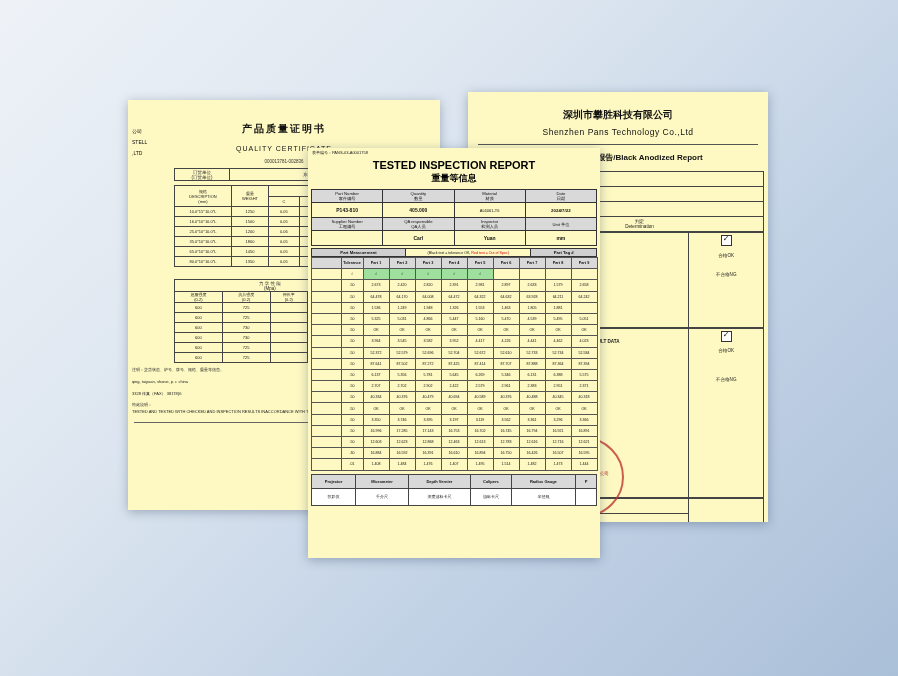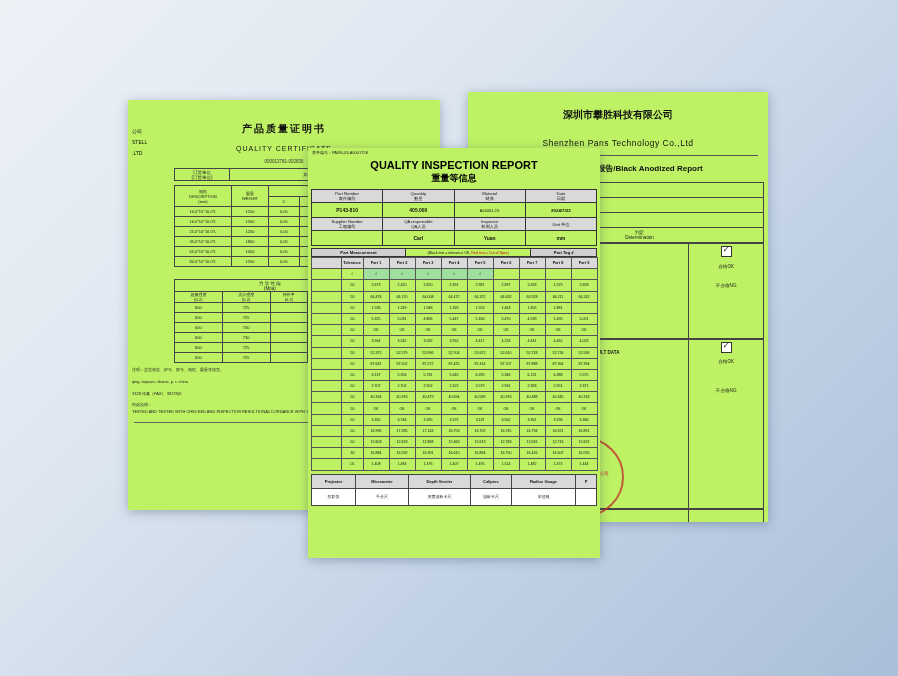--- a/index.html
+++ b/index.html
@@ -3,38 +3,38 @@
 <meta charset="utf-8">
 <style>
   html,body{margin:0;padding:0;}
   body{
     width:898px;height:676px;overflow:hidden;
     font-family:"Liberation Sans",sans-serif;
     background:linear-gradient(135deg,#eef2f7 0%,#dde6f0 35%,#c3d3e6 65%,#aabfd8 100%);
     position:relative;
   }
   .sheet{
-    position:absolute;background:#bef264;
+    position:absolute;background:#fef9c3;
     box-shadow:0 2px 10px rgba(40,60,90,.35);
     overflow:hidden;
   }
   
   #certSheet{left:128px;top:100px;width:312px;height:410px;font-size:5px;color:#111;}
   #certSheet .ttl{font-size:10px;text-align:center;letter-spacing:2px;margin-top:22px;font-weight:bold;}
   #certSheet .sub{font-size:7px;text-align:center;margin-top:9px;letter-spacing:1px;}
   #certSheet .sn{font-size:4.5px;text-align:center;margin-top:7px;color:#333;}
   #certSheet .leftcol{position:absolute;left:4px;top:26px;line-height:11px;font-size:5px;}
   .cgrid{width:100%;border-collapse:collapse;margin-top:4px;}
   .cgrid td,.cgrid th{border:.6px solid #444;padding:0 1px;font-size:4px;height:9px;text-align:center;color:#222;}
   .cgrid .h{height:11px;font-size:4.5px;}
   .note{font-size:4px;line-height:7px;padding:3px 4px;color:#222;}
   
   #anodSheet{left:468px;top:92px;width:300px;height:430px;font-size:5px;color:#111;}
   #anodSheet .cn{font-size:10px;text-align:center;font-weight:bold;margin-top:16px;}
-  #anodSheet .en{font-size:8.5px;text-align:center;margin-top:16px;letter-spacing:.5px;}
+  #anodSheet .en{font-size:8.5px;text-align:center;margin-top:5px;letter-spacing:.5px;}
   #anodSheet hr{border:none;border-top:1px solid #555;margin:7px 10px;}
   #anodSheet .rt{font-size:8px;text-align:center;font-weight:bold;margin-top:4px;}
   .agrid{width:292px;margin:8px auto 0;border-collapse:collapse;}
   .agrid td{border:.7px solid #444;font-size:4.6px;padding:2px 3px;vertical-align:top;color:#1a1a1a;}
   .ck{display:inline-block;width:9px;height:9px;border:.8px solid #333;position:relative;background:#fff;}
   .ck:after{content:"✓";position:absolute;left:1px;top:-2px;font-size:8px;color:#111;}
   .stamp{
     position:absolute;border-radius:50%;border:2px solid #c0332b;color:#c0332b;
     display:flex;align-items:center;justify-content:center;text-align:center;
     font-size:4.5px;line-height:6px;opacity:.78;font-weight:bold;
@@ -349,21 +349,21 @@
   <div class="stamp" style="left:76px;top:345px;width:76px;height:76px;">
     <span class="star">★</span>
     <span style="white-space:pre-line;opacity:.9">深圳市攀胜科技有限公司
 检验专用章</span>
   </div>
 
 </div>
 
 <div class="sheet" id="qirSheet">
   <div id="qirTop">表单编号：PANS-03-A0001758</div>
-  <h1>QUALITY INSPECTION REPORT</h1>
+  <h1>TESTED INSPECTION REPORT</h1>
   <h2>重量等信息</h2>
 
   <table class="qgrid">
     <tbody>
         <tr>
       <td class="lbl" style="white-space:pre-line;width:25%">Part Number
 零件编号</td>
       <td class="lbl" style="white-space:pre-line;width:25%">Quantity
 数量</td>
       <td class="lbl" style="white-space:pre-line;width:25%">Material

